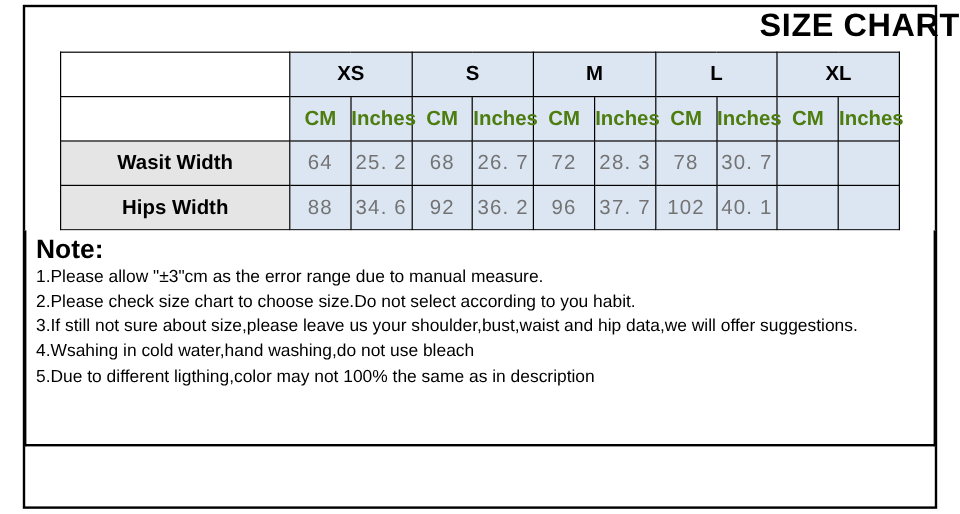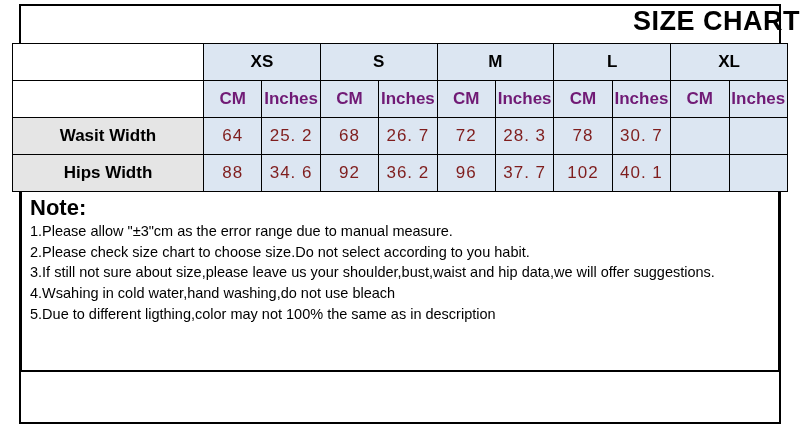--- a/index.html
+++ b/index.html
@@ -24,21 +24,21 @@
   .title {
     text-align: right;
     font-size: 27px;
     font-weight: bold;
     letter-spacing: 0.5px;
     padding: 6px 0 6px 0;
     color: #000;
   }
   table.size-chart {
     border-collapse: collapse;
-    width: 776px;
+    width: 700px;
     margin: 0 auto;
     table-layout: fixed;
   }
   table.size-chart td, table.size-chart th {
     border: 1px solid #000;
     padding: 0;
     height: 36px;
     text-align: center;
     vertical-align: middle;
     font-size: 17px;
@@ -48,34 +48,34 @@
     width: 190px;
   }
   .size-label {
     background: #dce6f2;
     font-weight: bold;
     font-size: 20px;
     color: #000;
   }
   .unit-cell {
     background: #dce6f2;
-    color: #701a75;
+    color: #4d7c0f;
     font-weight: bold;
     font-size: 17px;
   }
   .row-label {
     background: #e5e5e5;
     font-weight: bold;
     font-size: 19px;
     color: #000;
     text-align: center;
   }
   .val-cell {
     background: #dce6f2;
-    color: #7f1d1d;
+    color: #737373;
     font-size: 17px;
     letter-spacing: 1px;
   }
   .val-empty {
     background: #dce6f2;
   }
   .note-box {
     width: 760px;
     margin: 0 auto;
     border: 2px solid #000;

